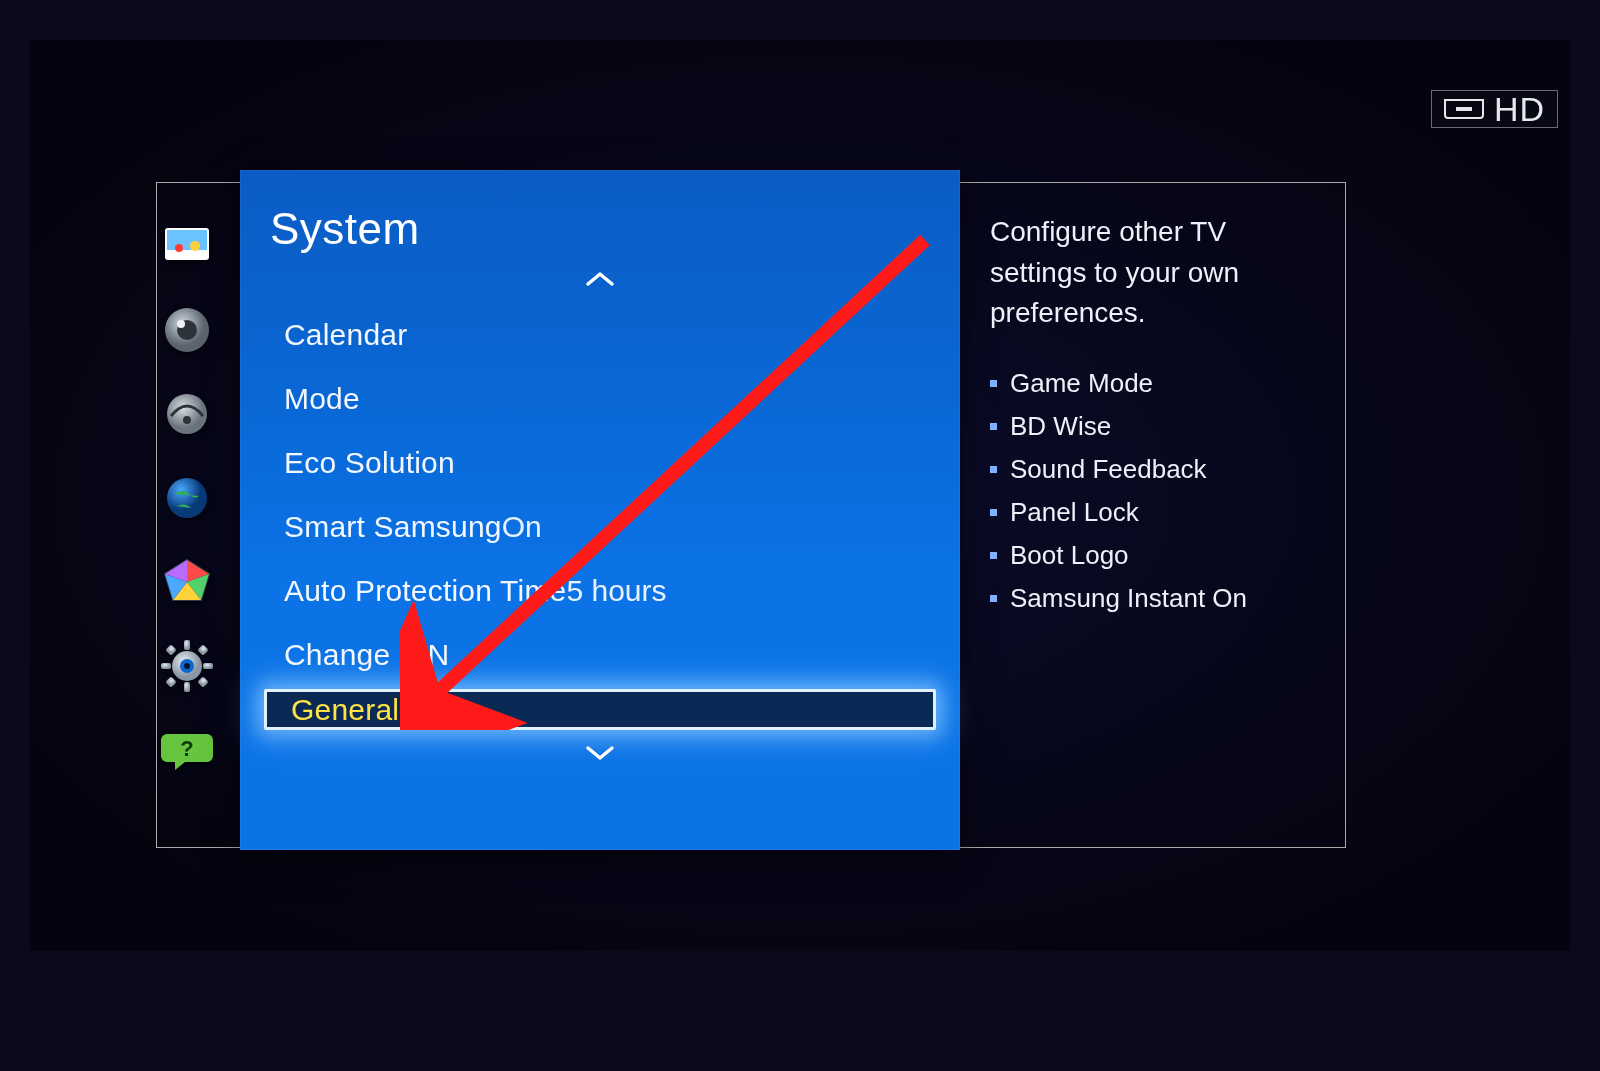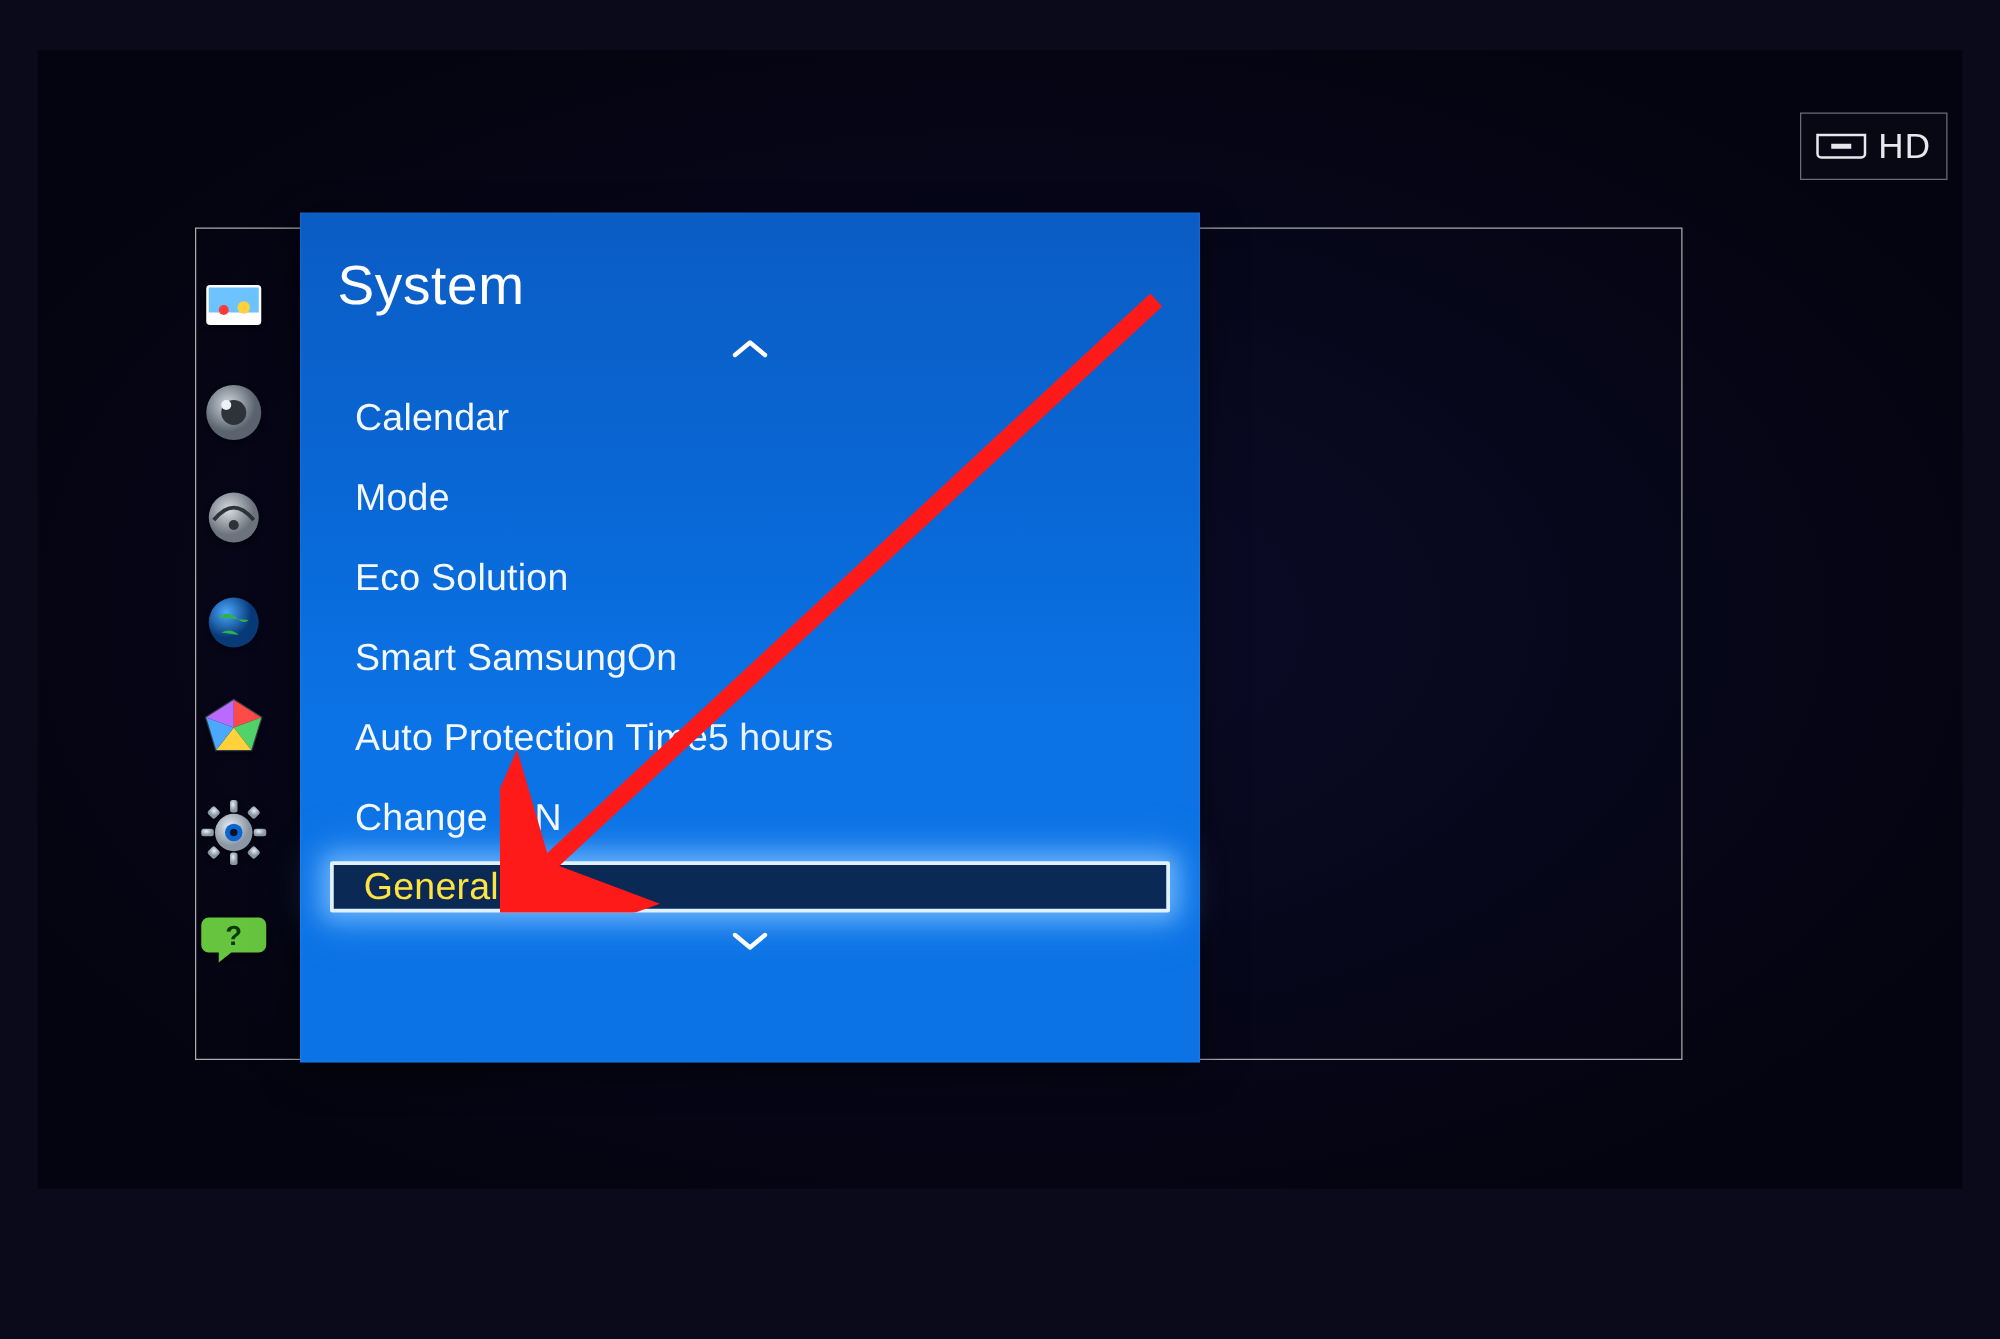--- a/index.html
+++ b/index.html
@@ -12,29 +12,29 @@
       position: relative;
     }
     .screen {
       position: absolute;
       top: 40px; left: 30px; right: 30px; bottom: 120px;
       background: radial-gradient(ellipse at 50% 50%, #0b0b2a 0%, #040410 80%);
     }
     .hdmi-badge {
       position: absolute;
       top: 50px; right: 12px;
-      height: 54px;
+      height: 38px;
       display: flex;
       align-items: center;
       gap: 10px;
       padding: 0 12px;
       border: 1px solid #6a6a7a;
       background: rgba(255,255,255,0.02);
       color: #e6e8ee;
-      font-size: 28px;
+      font-size: 34px;
       letter-spacing: 1px;
       font-weight: 500;
     }
     .hdmi-badge .port-icon {
       width: 40px; height: 20px;
       border: 2px solid #e6e8ee;
       border-bottom-left-radius: 4px;
       border-bottom-right-radius: 4px;
       position: relative;
       display:flex; align-items:center; justify-content:center;
@@ -267,20 +267,31 @@
       </div>
     </div>
 
     <div class="chev" style="margin-top:10px">
       <svg viewBox="0 0 32 22">
           <polyline class="chevron-stroke" points="4,6 16,16 28,6"></polyline>
         </svg>
     </div>
   </div>
 
+  <div class="help">
+    <div class="desc">Configure other TV settings to your own preferences.</div>
+    <ul>
+      <li>Game Mode</li>
+      <li>BD Wise</li>
+      <li>Sound Feedback</li>
+      <li>Panel Lock</li>
+      <li>Boot Logo</li>
+      <li>Samsung Instant On</li>
+    </ul>
+  </div>
 
   <svg class="annotation-arrow" viewBox="0 0 560 520">
     <defs>
       <marker id="arrowhead" markerWidth="14" markerHeight="14" refX="3" refY="6" orient="auto">
         <path d="M0,0 L14,6 L0,12 L3,6 Z" fill="#ff1a1a"></path>
       </marker>
     </defs>
     <line x1="525" y1="30" x2="40" y2="480" stroke="#ff1a1a" stroke-width="14" marker-end="url(#arrowhead)"></line>
   </svg>
 

